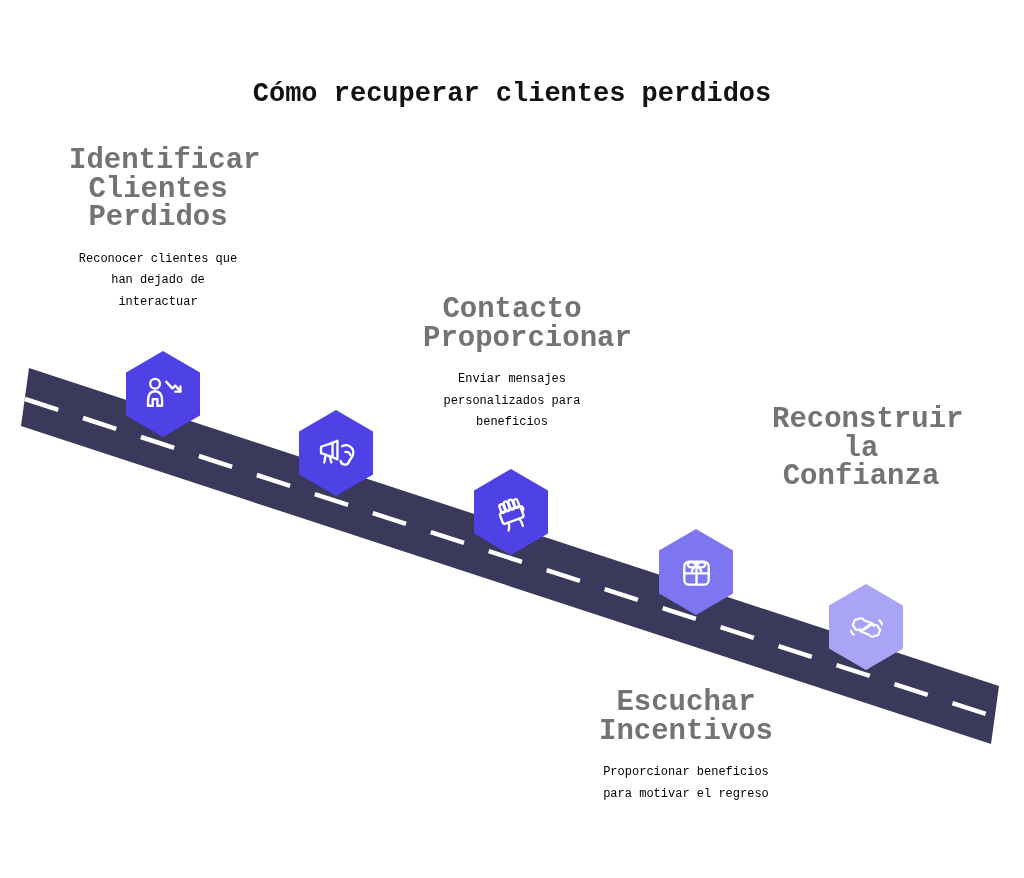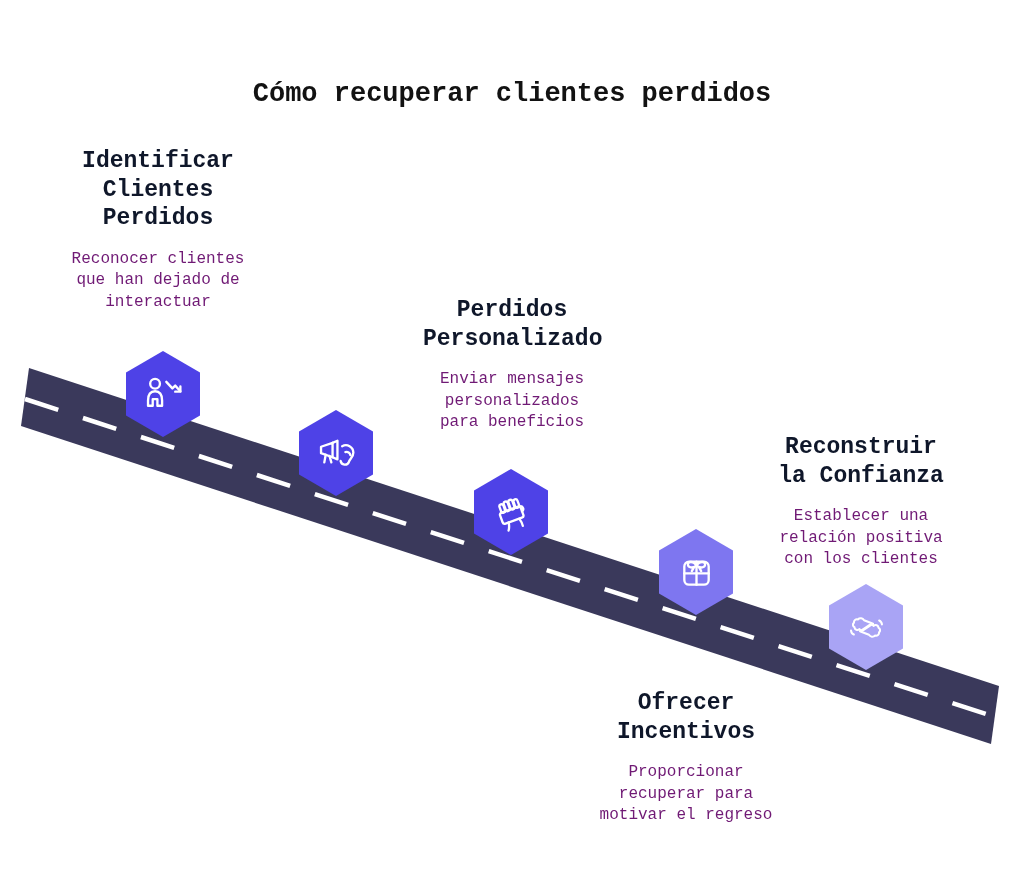--- a/index.html
+++ b/index.html
@@ -22,30 +22,30 @@
   .hex svg { width:45px; height:45px; }
   .hex1 { left:126px; top:335px; }
   .hex2 { left:299px; top:394px; }
   .hex3 { left:474px; top:453px; }
   .hex4 { left:659px; top:513px; }
   .hex5 { left:829px; top:568px; }
   .step {
     position:absolute; width:178px; text-align:center;
   }
   .step h2 {
-    font-size:23px; line-height:28.5px; font-weight:700; color:#0f172a;
+    font-size:29px; line-height:28.5px; font-weight:700; color:#737373;
   }
   .step p {
-    margin-top:16px; font-size:16px; line-height:21.5px; color:#701a75;
+    margin-top:16px; font-size:12px; line-height:21.5px; color:#000000;
   }
   .step1 { left:69px;  top:131px; }
   .step2 { left:247px; top:556px; }
   .step3 { left:423px; top:280px; }
   .step4 { left:597px; top:673px; }
-  .step5 { left:772px; top:417px; }
+  .step5 { left:772px; top:390px; }
   .icon-stroke { stroke:#ffffff; stroke-width:2.5; fill:none;
                  stroke-linecap:round; stroke-linejoin:round; }
 </style>
 </head>
 <body>
 
 <div class="canvas">
 
   <h1 class="title">Cómo recuperar clientes perdidos</h1>
 
@@ -117,27 +117,26 @@
 
   <div class="step step1">
     <h2>Identificar Clientes Perdidos</h2>
     <p>Reconocer clientes que han dejado de interactuar</p>
   </div>
 
   <div class="step step2">
   </div>
 
   <div class="step step3">
-    <h2>Perdidos Personalizado</h2>
+    <h2>Contacto Proporcionar</h2>
     <p>Enviar mensajes personalizados para beneficios</p>
   </div>
 
   <div class="step step4">
-    <h2>Ofrecer Incentivos</h2>
-    <p>Proporcionar recuperar para motivar el regreso</p>
+    <h2>Escuchar Incentivos</h2>
+    <p>Proporcionar beneficios para motivar el regreso</p>
   </div>
 
   <div class="step step5">
     <h2>Reconstruir la Confianza</h2>
-    <p>Establecer una relación positiva con los clientes</p>
   </div>
 
 </div>
 
 </body></html>

